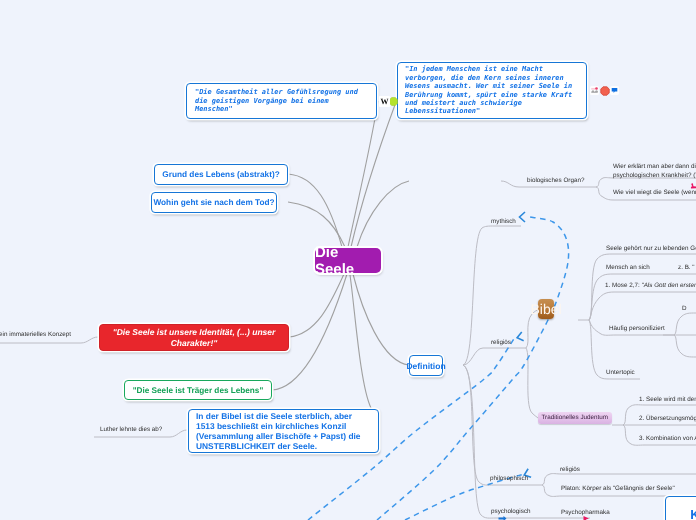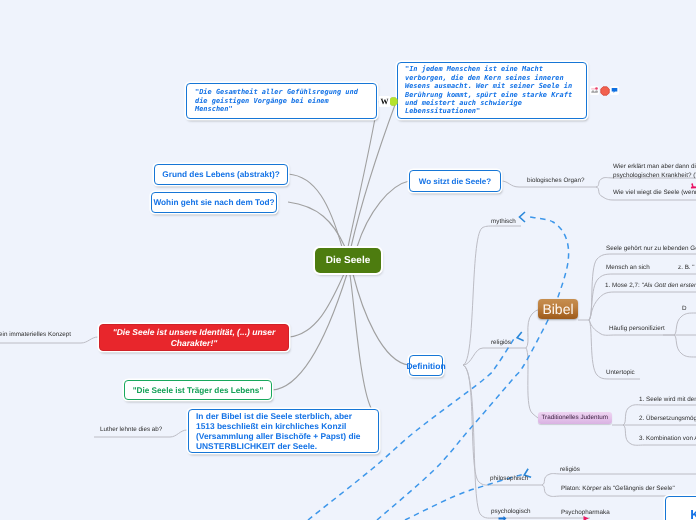--- a/index.html
+++ b/index.html
@@ -17,38 +17,38 @@
 
   .blue{border:1.6px solid #1676d6;color:#1573e6;font-weight:bold;
         box-shadow:0 0 0 1.6px #fff, 1px 1.6px 2.4px rgba(0,0,0,.3);}
   .red{border:1.6px solid #d02128;background:#e8262c;color:#fff;font-weight:bold;font-style:italic;
        box-shadow:0 0 0 1.6px #fff, 1px 1.6px 2.4px rgba(0,0,0,.3);}
   .green{border:1.6px solid #18a85d;color:#14a157;font-weight:bold;
          box-shadow:0 0 0 1.6px #fff, 1px 1.6px 2.4px rgba(0,0,0,.3);}
   .mono{font-family:"DejaVu Sans Mono",monospace;font-style:italic;font-weight:bold;
         font-size:6.95px;line-height:8.4px;}
 
-  .central{left:315px;top:248px;width:66px;height:25px;background:#4d7c0f;border-radius:5px;
-    box-shadow:0 0 0 2px #fff,1px 2px 3px rgba(0,0,0,.3);color:#fff;font-weight:bold;font-size:10px;
+  .central{left:315px;top:248px;width:66px;height:25px;background:#a21caf;border-radius:5px;
+    box-shadow:0 0 0 2px #fff,1px 2px 3px rgba(0,0,0,.3);color:#fff;font-weight:bold;font-size:15px;
     display:flex;align-items:center;justify-content:center;}
 
   .box-quote-def{left:186px;top:83px;width:191px;height:36px;text-align:left;justify-content:flex-start;padding:0 8px;}
   .box-quote-macht{left:397px;top:62px;width:190px;height:57px;text-align:left;justify-content:flex-start;padding:0 7px;}
   .box-grund{left:154px;top:164px;width:134px;height:21px;font-size:8.25px;justify-content:center;}
   .box-wohin{left:151px;top:192px;width:126px;height:21px;font-size:8.25px;}
   .box-wosizt{left:409px;top:170px;width:92px;height:22px;font-size:8px;}
   .box-definition{left:409px;top:355px;width:34px;height:21px;font-size:8.5px;}
   .box-identitaet{left:99px;top:324px;width:190px;height:27px;font-size:8.5px;line-height:10.5px;padding:0 6px;}
   .box-traeger{left:124px;top:380px;width:148px;height:20px;font-size:8.2px;}
   .box-bibeltext{left:188px;top:409px;width:191px;height:44px;font-size:8.4px;line-height:10.2px;
     text-align:left;justify-content:flex-end;padding:0 7px;}
   .box-kurz{left:665px;top:496px;width:120px;height:56px;font-size:13px;line-height:18px;
     padding:0 10px;}
 
-  .bibel{left:538px;top:299px;width:40px;height:20px;border-radius:4px;
+  .bibel{left:538px;top:299px;width:16px;height:20px;border-radius:4px;
     background:linear-gradient(180deg,#c68e4f 0%,#bd8040 40%,#a96726 78%,#9d5b1c 100%);
     color:#fdf6ee;font-size:14px;display:flex;align-items:center;justify-content:center;
     box-shadow:0 1px 2px rgba(0,0,0,.32);}
   .judentum{left:538px;top:411.5px;width:73.5px;height:12px;border-radius:3px;
     background:linear-gradient(180deg,#eed5f2 0%,#e4c2ea 55%,#d9b2e2 100%);
     color:#3b2240;font-size:6.3px;display:flex;align-items:center;justify-content:center;
     white-space:nowrap;box-shadow:0 1px 1px rgba(0,0,0,.16);}
 
   
   .pl{position:absolute;font-size:6.3px;color:#2e2e2e;white-space:nowrap;line-height:8px;}
@@ -136,23 +136,20 @@
 
   <div class="rb blue mono box-quote-macht">
     <span>"In jedem Menschen ist eine Macht verborgen, die den Kern seines inneren Wesens ausmacht. Wer mit seiner Seele in Berührung kommt, spürt eine starke Kraft und meistert auch schwierige Lebenssituationen"</span>
   </div>
 
   <div class="rb blue box-grund">
     <span>Grund des Lebens (abstrakt)?</span>
   </div>
   <div class="rb blue box-wohin">
     <span>Wohin geht sie nach dem Tod?</span>
-  </div>
-  <div class="rb blue box-wosizt">
-    <span>Wo sitzt die Seele?</span>
   </div>
   <div class="rb blue box-definition">
     <span>Definition</span>
   </div>
   <div class="rb red box-identitaet">
     <span>"Die Seele ist unsere Identität, (...) unser Charakter!"</span>
   </div>
   <div class="rb green box-traeger">
     <span>"Die Seele ist Träger des Lebens"</span>
   </div>

